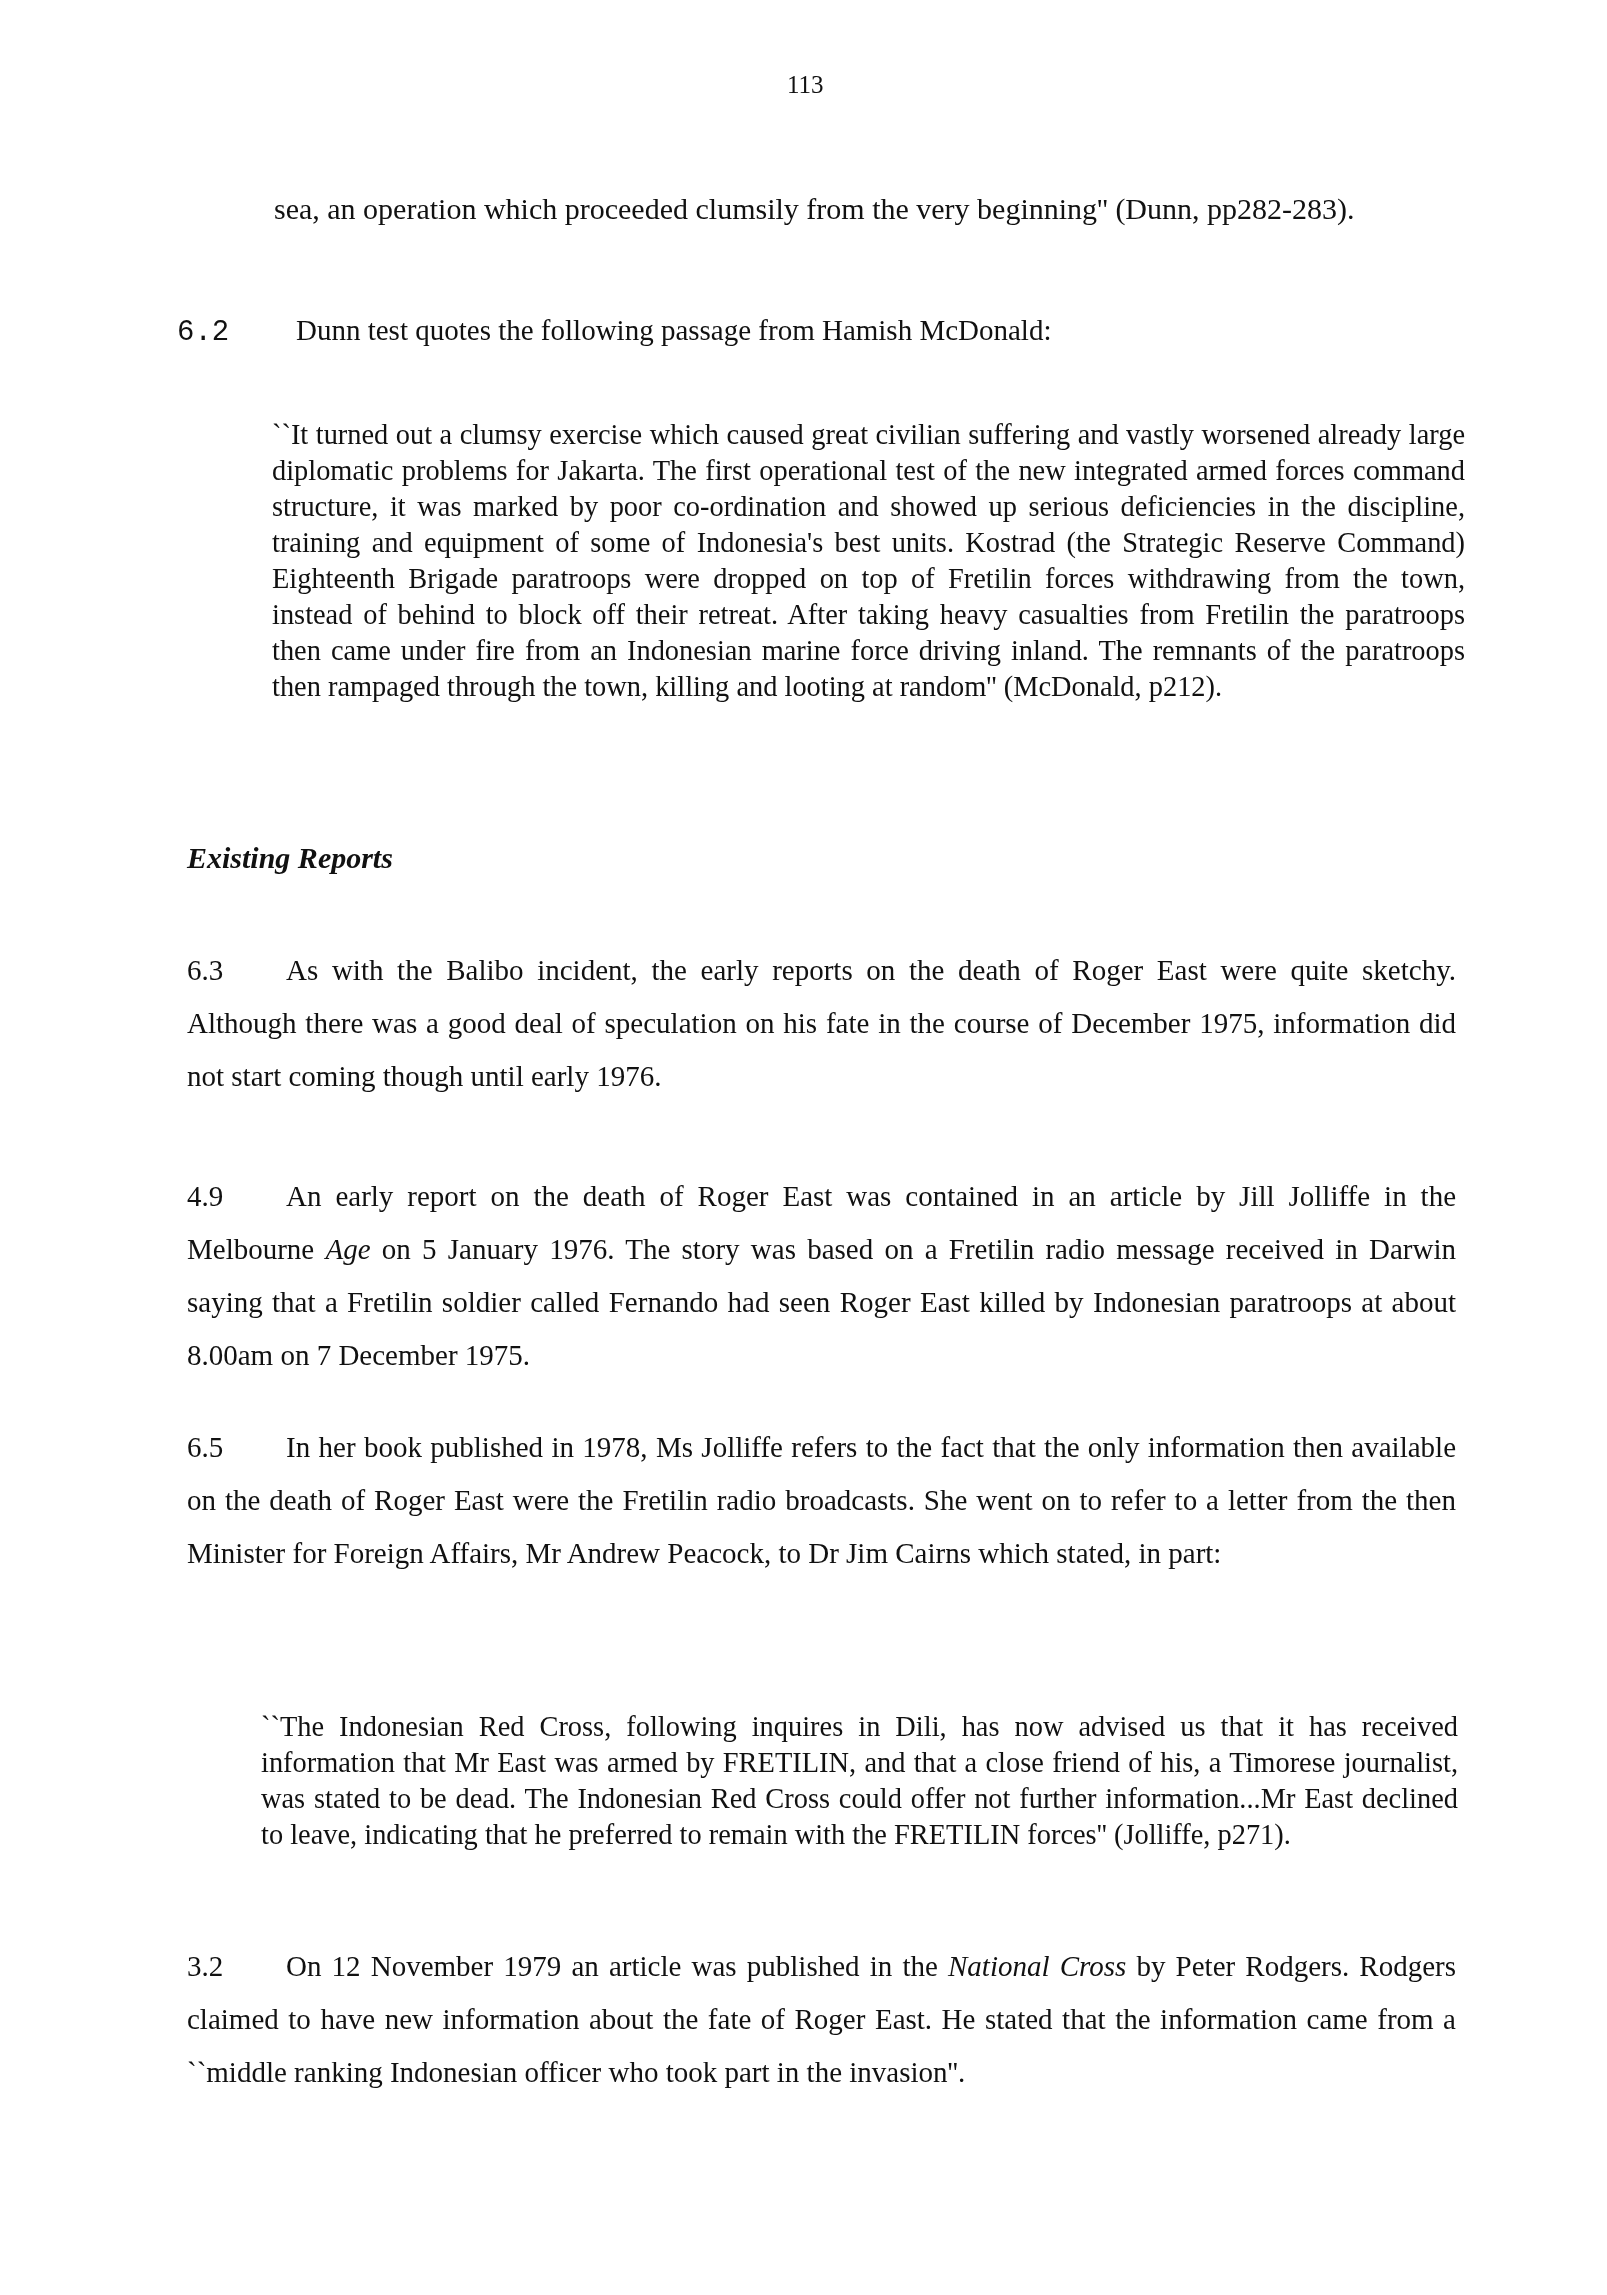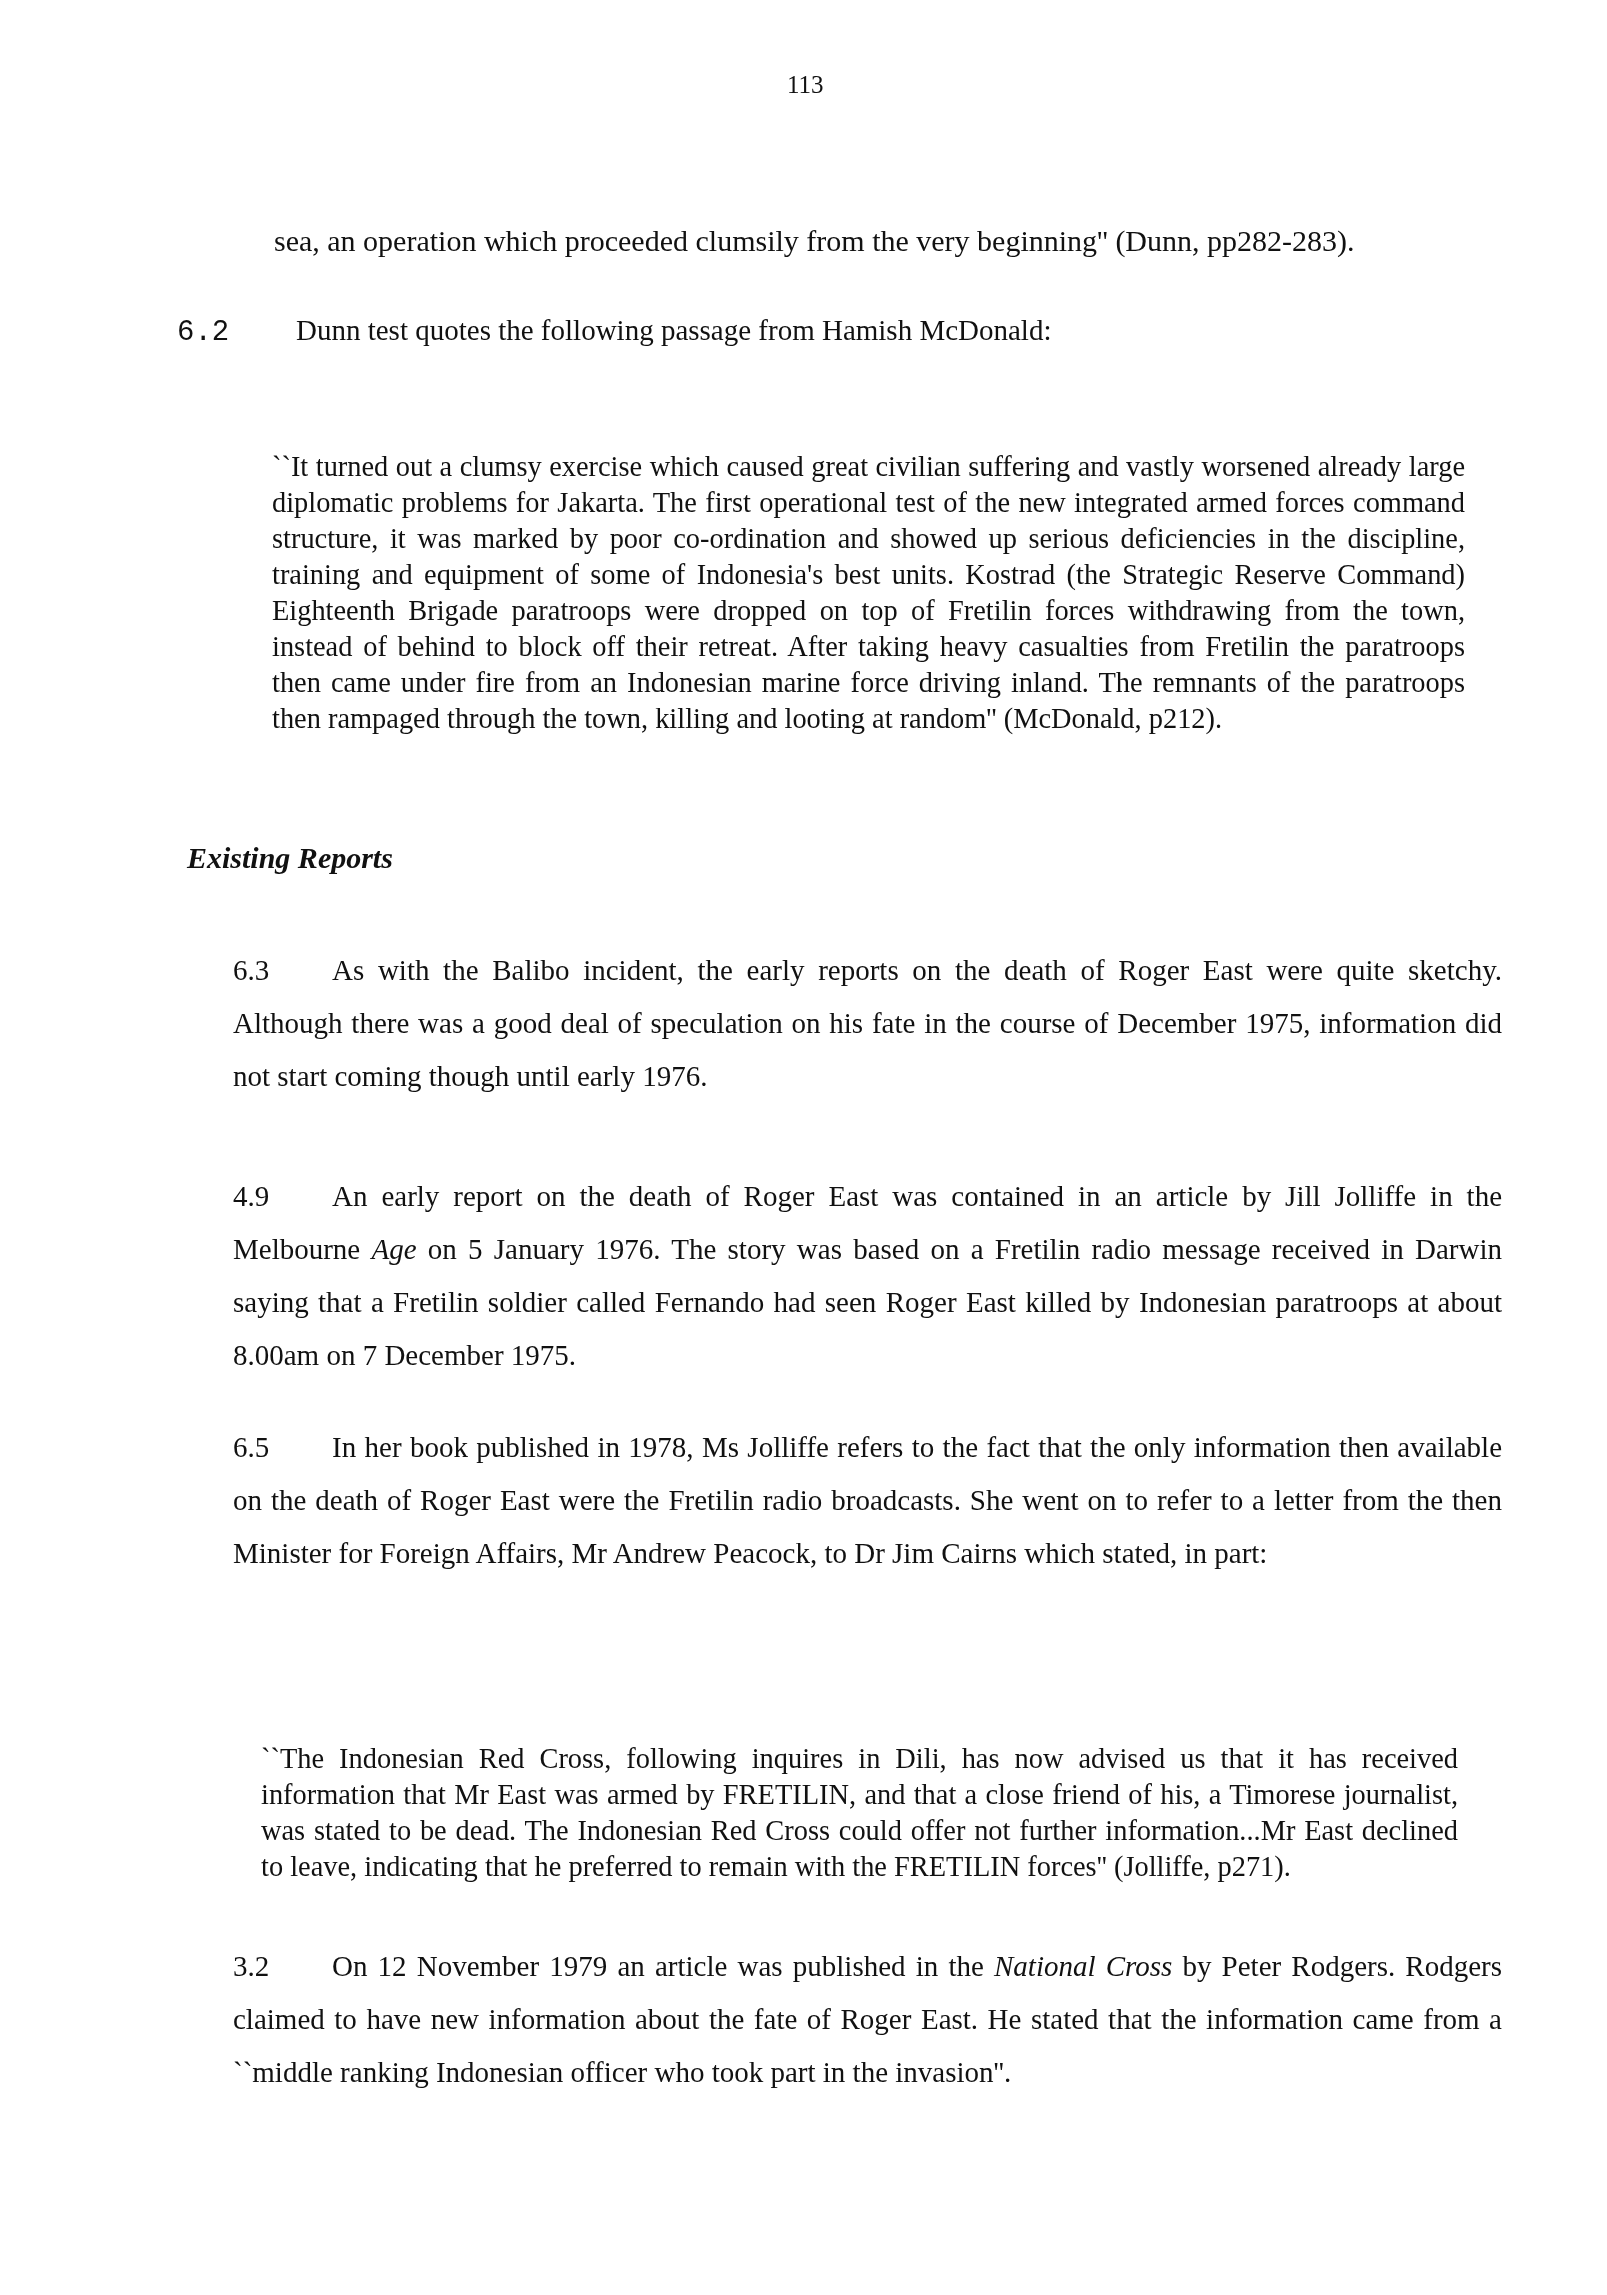--- a/index.html
+++ b/index.html
@@ -2,22 +2,22 @@
 <html style="font-size:10.6px"><head>
 <meta charset="utf-8">
 <style>
   html, body { margin: 0; padding: 0; background: #ffffff; }
   body { width: 1608px; height: 2295px; position: relative; overflow: hidden;
          font-family: "Liberation Serif", "DejaVu Serif", serif; color: #111; }
   .page-num { position: absolute; top: 71px; left: 787px; font-size: 25px; }
   .block { position: absolute; font-size: 29px; line-height: 1.0; }
   .justify { text-align: justify; text-align-last: left; }
   .num { display: inline-block; width: 99px; }
-  .quote { font-size: 28.4px; line-height: 36px; margin-top: 32px; }
-  .body-p { line-height: 53px; margin-left: 46px; }
+  .quote { font-size: 28.4px; line-height: 36px; }
+  .body-p { line-height: 53px; }
   .heading { position: absolute; font-weight: bold; font-size: 30px; }
   i { font-style: italic; }
 </style>
 </head>
 <body>
 
 <div class="page-num">113</div>
 
 <div class="block justify quote" style="top:192px; left:274px; width:1187px; font-size:30px; line-height:33px;">sea, an operation which proceeded clumsily from the very beginning'' (Dunn, pp282-283).</div>
 

